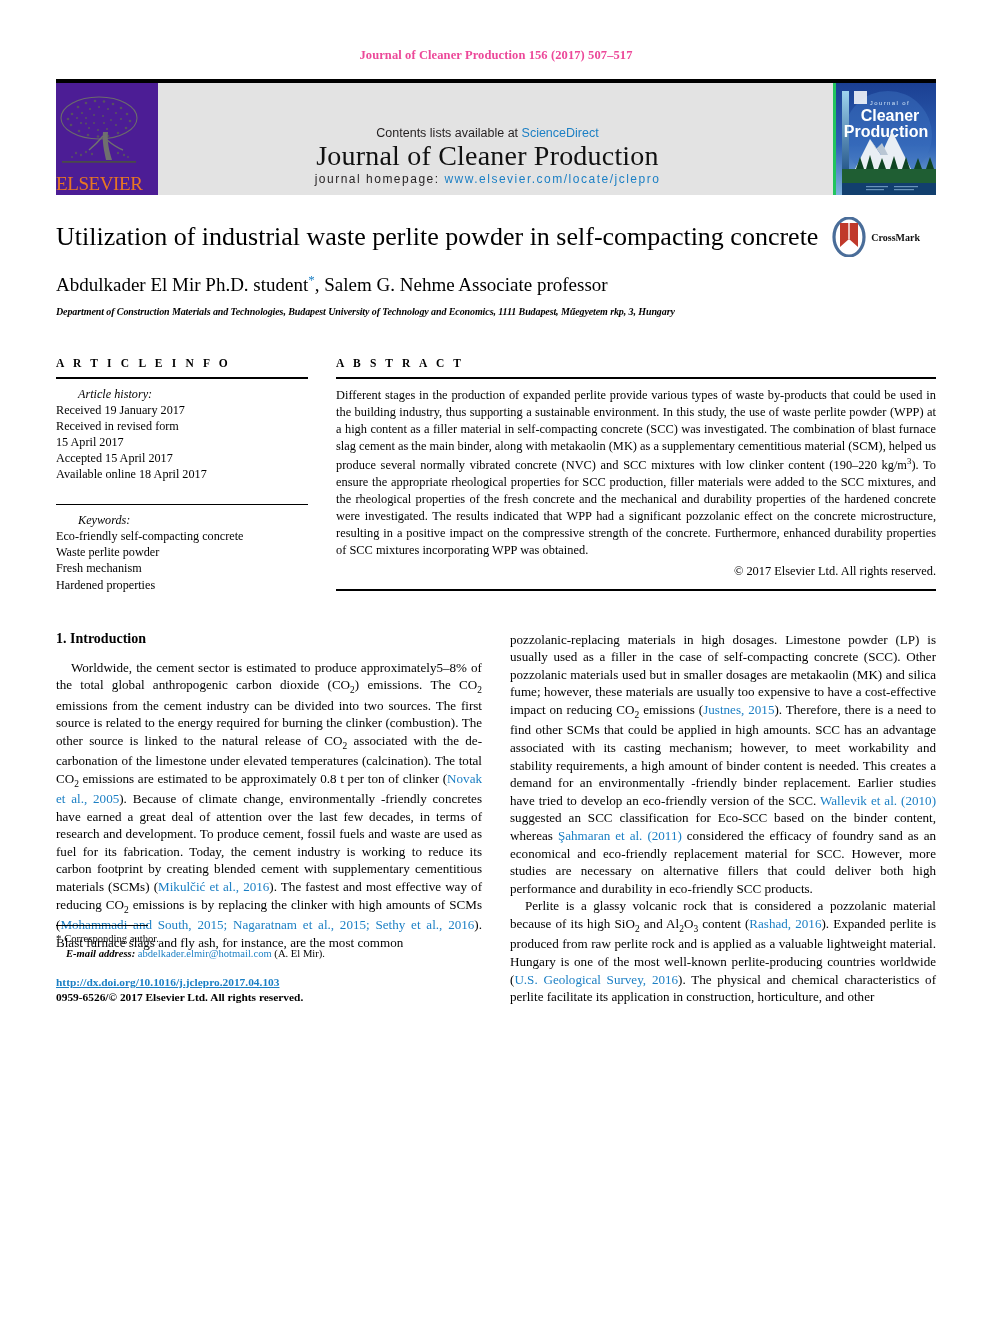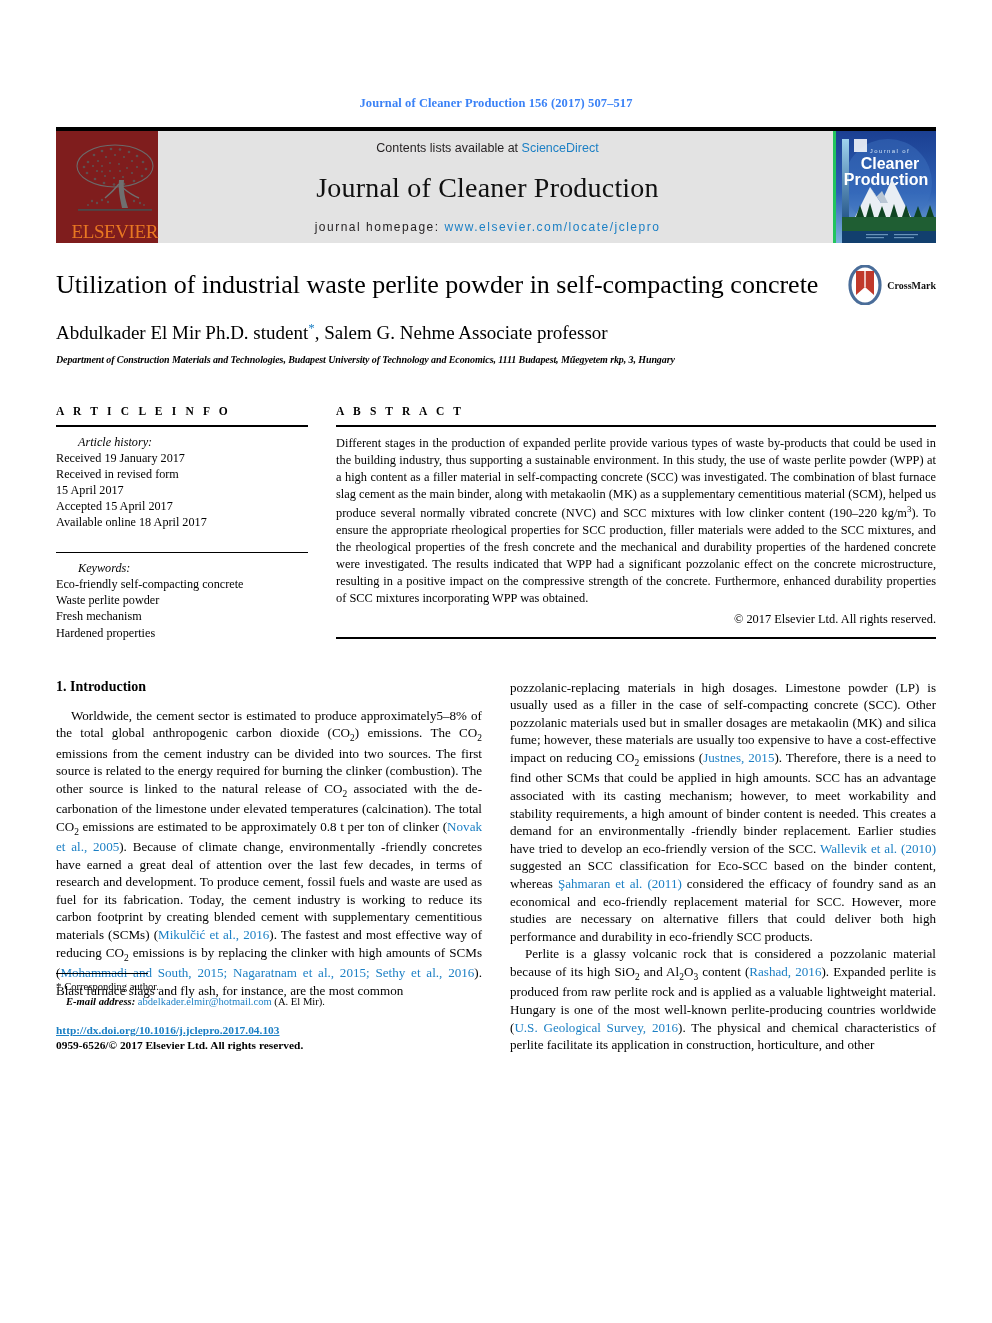--- a/index.html
+++ b/index.html
@@ -11,63 +11,63 @@
     font-family: "Liberation Serif", serif;
     color: #000000;
     position: relative;
     overflow: hidden;
   }
   .page { position: relative; width: 992px; height: 1323px; padding: 0 56px; }
 
   
   .running-head {
     text-align: center;
-    color: #3b82f6;
+    color: #ec4899;
     font-family: "Liberation Serif", serif;
     font-weight: bold;
     font-size: 12.5px;
-    padding-top: 96px;
+    padding-top: 48px;
     letter-spacing: 0.1px;
   }
 
   
   .masthead-wrap { margin-top: 16px; position: relative; }
   .masthead-rule { height: 4px; background: #000; width: 100%; }
   .masthead {
     display: flex;
     align-items: stretch;
     height: 112px;
   }
   .elsevier-logo {
     width: 102px;
     flex: 0 0 102px;
     position: relative;
-    background: #7f1d1d;
+    background: #4c1d95;
     display: flex;
     flex-direction: column;
-    align-items: flex-end;
+    align-items: flex-start;
     justify-content: flex-end;
     padding-bottom: 2px;
   }
   .tree-svg { display:block; }
   .elsevier-word {
     font-family: "Liberation Serif", serif;
     color: #e87722;
     font-size: 19px;
     letter-spacing: -0.4px;
     line-height: 1;
     font-weight: 400;
   }
   .masthead-center {
     flex: 1 1 auto;
     background: #e3e3e3;
     display: flex;
     flex-direction: column;
     align-items: center;
-    justify-content: space-between;
+    justify-content: flex-end;
     padding: 10px 16px 9px 0;
   }
   .contents-line {
     font-family: "Liberation Sans", sans-serif;
     font-size: 12.5px;
     color: #231f20;
   }
   .contents-line .sd { color: #1b7fc4; }
   .journal-name {
     font-family: "Liberation Serif", serif;
@@ -111,21 +111,21 @@
   .affiliation {
     margin-top: 9px;
     font-family: "Liberation Serif", serif;
     font-style: italic;
     font-weight: bold;
     font-size: 10px;
     letter-spacing: -0.1px;
   }
   .crossmark {
     position: absolute;
-    right: 0;
+    right: 16px;
     top: -4px;
     display: flex;
     align-items: center;
     gap: 5px;
   }
   .crossmark-label {
     font-family: "Liberation Serif", serif;
     font-weight: bold;
     font-size: 10px;
     color: #111;

